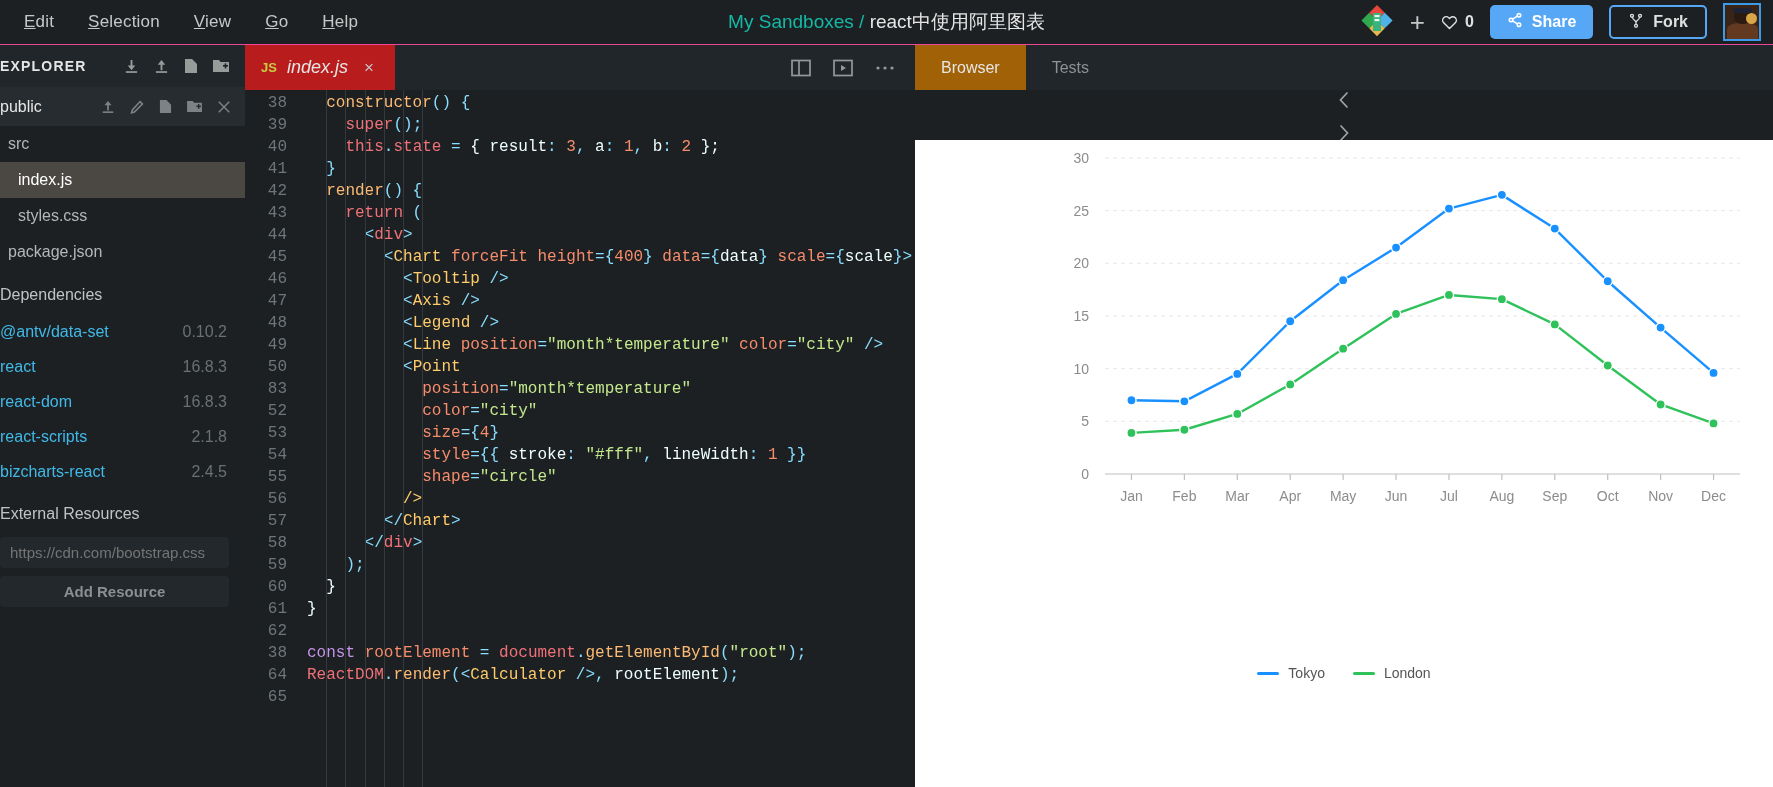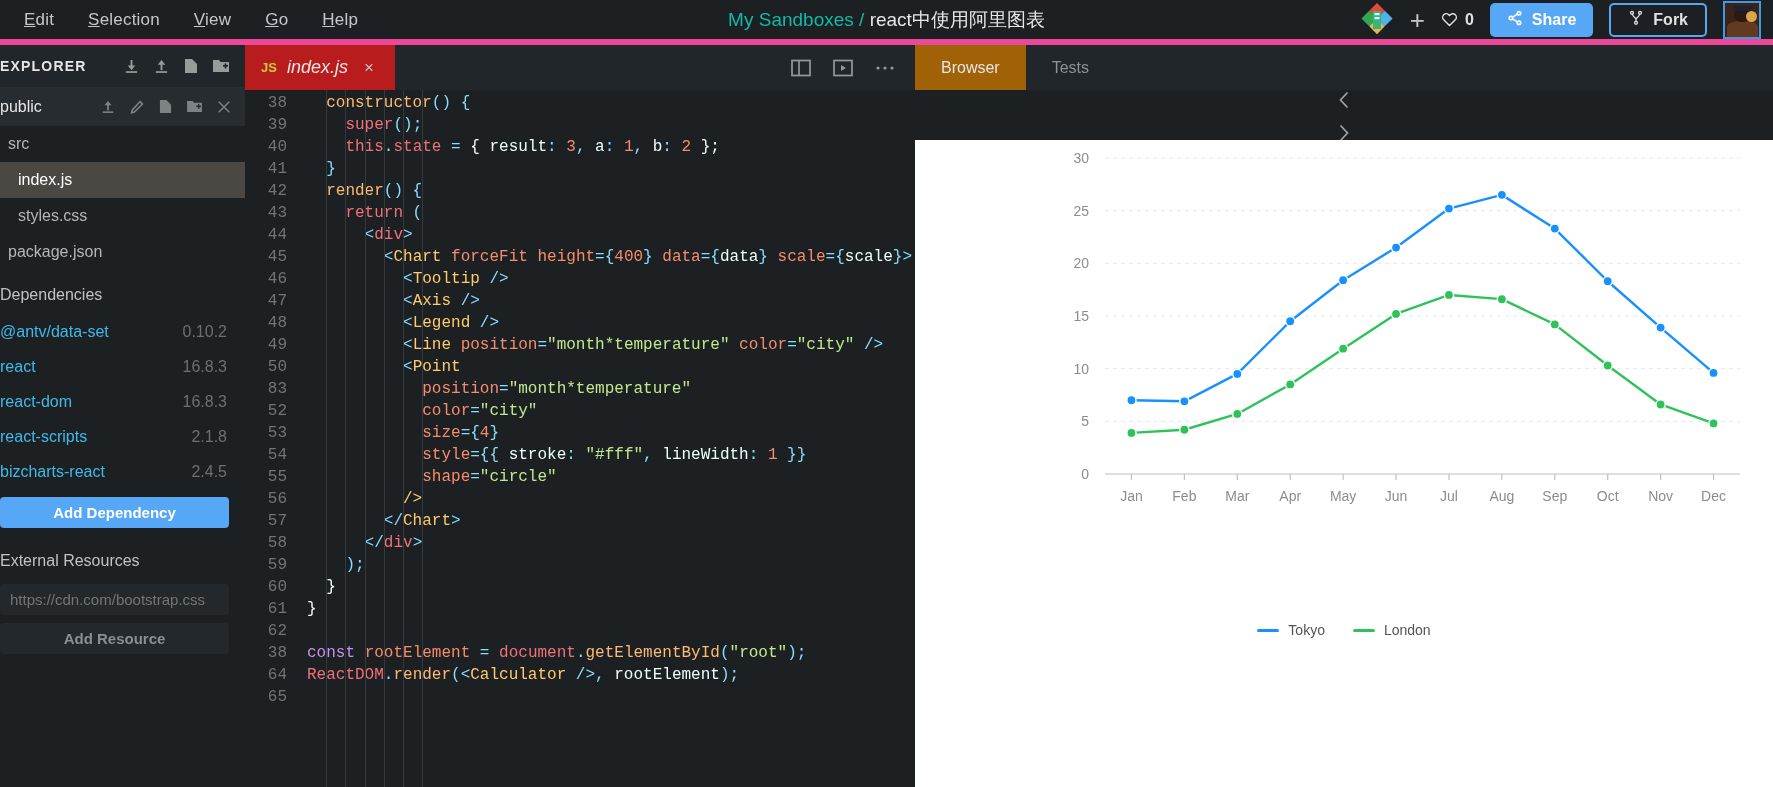--- a/index.html
+++ b/index.html
@@ -8,21 +8,21 @@
     background: #1C2022;
     font-family: "Liberation Sans", sans-serif;
     overflow: hidden;
   }
   #app { position: relative; width: 1773px; height: 787px; display: flex; flex-direction: column; }
 
   
   .topbar {
     height: 45px; min-height: 45px; background: #1C2022;
     display: flex; align-items: center; position: relative;
-    border-bottom: 6px solid #ec4899;
+    border-bottom: 1px solid #ec4899;
   }
   .menu { display: flex; align-items: center; padding-left: 22px; gap: 30px; }
   .menu-item {
     color: #C5C8C6; font-size: 17px; letter-spacing: .2px; cursor: default;
     padding: 3px 2px;
   }
   .menu-item u { text-decoration: underline; }
   .title {
     position: absolute; left: 0; right: 0; text-align: center;
     font-size: 19px; color: #E6E6E6; pointer-events: none;
@@ -346,21 +346,20 @@
             <div class="dep-row">
               <span class="dep-name">react-scripts</span>
               <span class="dep-ver">2.1.8</span>
             </div>
             <div class="dep-row">
               <span class="dep-name">bizcharts-react</span>
               <span class="dep-ver">2.4.5</span>
             </div>
           </div>
 
-        <div class="sb-btn">Add Dependency</div>
 
         <div class="sb-section-title">External Resources</div>
         <input class="res-input" placeholder="https://cdn.com/bootstrap.css" style="">
         <div class="sb-btn ghost">Add Resource</div>
       </div>
     </div>
 
     <div class="editor">
       <div class="tabbar">
         <div class="tab">
@@ -523,21 +522,21 @@
             <circle cx="375.2083333333333" cy="244.46666666666667" r="4.6" fill="#2FC25B" stroke="#fff" stroke-width="1.4"></circle>
             <circle cx="428.125" cy="208.65333333333334" r="4.6" fill="#2FC25B" stroke="#fff" stroke-width="1.4"></circle>
             <circle cx="481.04166666666663" cy="173.89333333333335" r="4.6" fill="#2FC25B" stroke="#fff" stroke-width="1.4"></circle>
             <circle cx="533.9583333333333" cy="154.93333333333334" r="4.6" fill="#2FC25B" stroke="#fff" stroke-width="1.4"></circle>
             <circle cx="586.875" cy="159.14666666666668" r="4.6" fill="#2FC25B" stroke="#fff" stroke-width="1.4"></circle>
             <circle cx="639.7916666666666" cy="184.42666666666668" r="4.6" fill="#2FC25B" stroke="#fff" stroke-width="1.4"></circle>
             <circle cx="692.7083333333333" cy="225.50666666666666" r="4.6" fill="#2FC25B" stroke="#fff" stroke-width="1.4"></circle>
             <circle cx="745.625" cy="264.48" r="4.6" fill="#2FC25B" stroke="#fff" stroke-width="1.4"></circle>
             <circle cx="798.5416666666666" cy="283.44" r="4.6" fill="#2FC25B" stroke="#fff" stroke-width="1.4"></circle>
           </svg>
-        <div class="legend-row" id="chart-legend" style="top:482px;gap:28px;">
+        <div class="legend-row" id="chart-legend" style="top:525px;gap:28px;">
             <div class="legend-item">
               <span class="legend-line" style="background: rgb(24, 144, 255);"></span>
               <span>Tokyo</span>
             </div>
             <div class="legend-item">
               <span class="legend-line" style="background: rgb(47, 194, 91);"></span>
               <span>London</span>
             </div>
           </div>
       </div>

